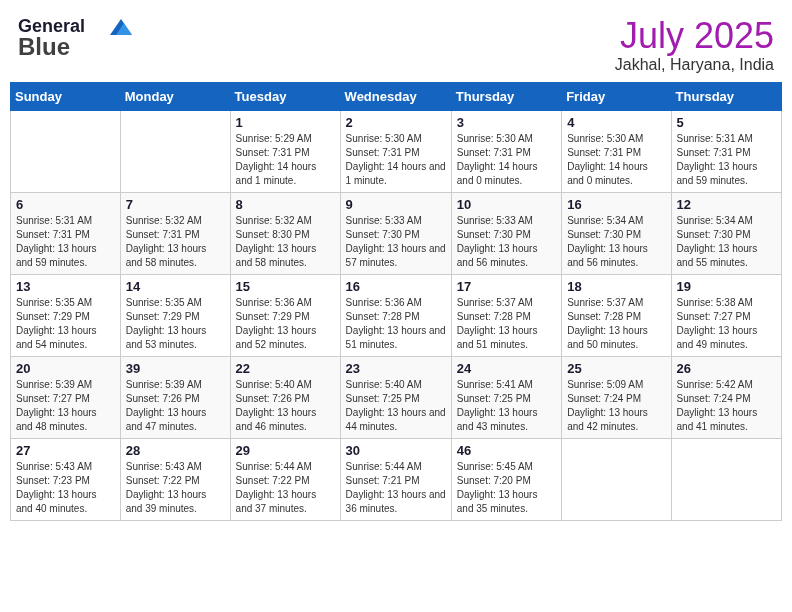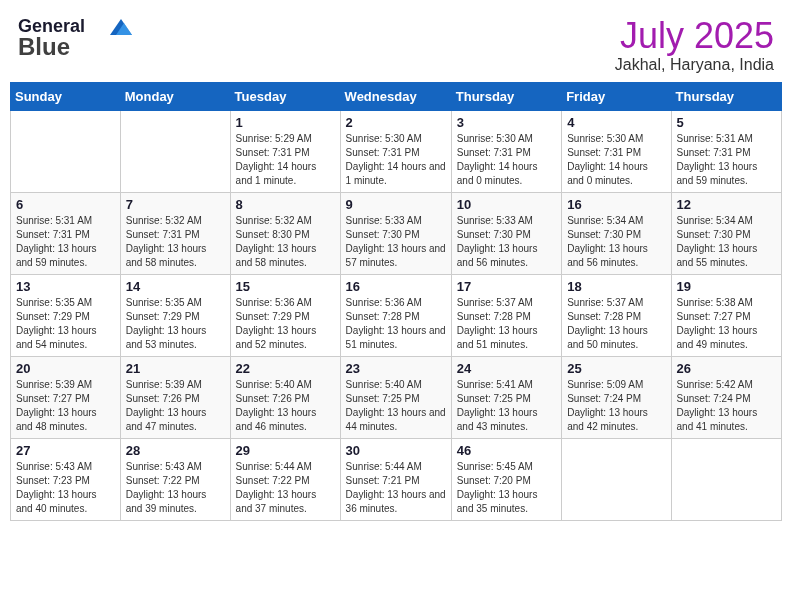--- a/index.html
+++ b/index.html
@@ -240,21 +240,21 @@
         </td>
       </tr>
       <tr>
         <td>
           <div class="day-number">20</div>
           <div class="day-info">Sunrise: 5:39 AM
 Sunset: 7:27 PM
 Daylight: 13 hours and 48 minutes.</div>
         </td>
         <td>
-          <div class="day-number">21</div>
+          <div class="day-number">39</div>
           <div class="day-info">Sunrise: 5:39 AM
 Sunset: 7:26 PM
 Daylight: 13 hours and 47 minutes.</div>
         </td>
         <td>
           <div class="day-number">22</div>
           <div class="day-info">Sunrise: 5:40 AM
 Sunset: 7:26 PM
 Daylight: 13 hours and 46 minutes.</div>
         </td>

